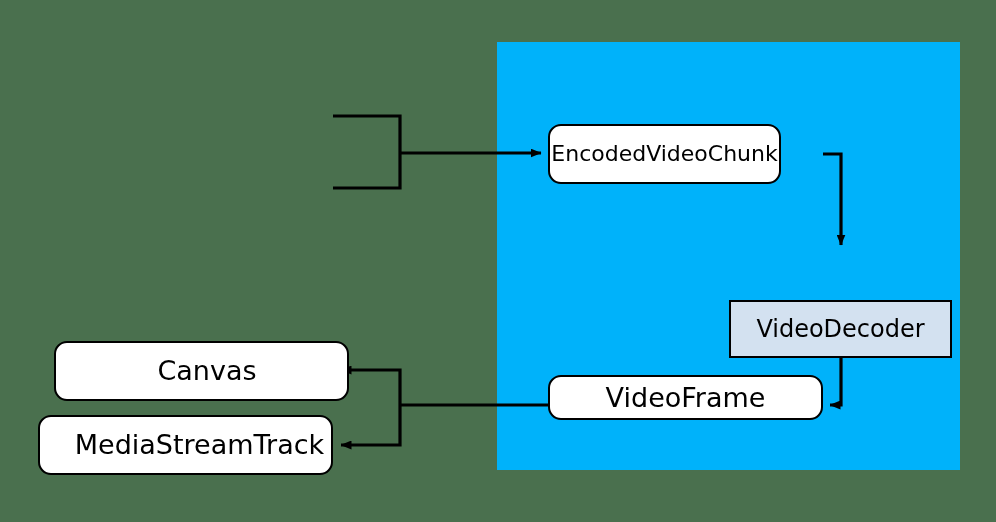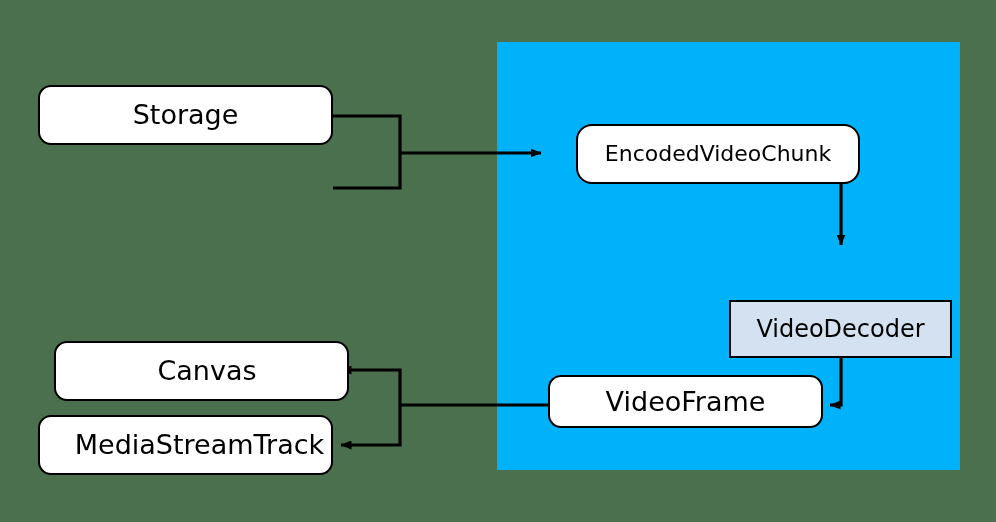--- a/index.html
+++ b/index.html
@@ -72,38 +72,35 @@
       <path d="M823,154 L841,154 L841,245" marker-end="url(#arrow)"></path>
 
       <path d="M841,310 L841,405 L830,405" marker-end="url(#arrow)"></path>
 
       <path d="M548,405 L400,405"></path>
       <path d="M400,405 L400,370 L341,370" marker-end="url(#arrow)"></path>
       <path d="M400,405 L400,445 L341,445" marker-end="url(#arrow)"></path>
     </g>
   </svg>
 
-  <div class="node node-rounded fs-lg" style="left:38px; top:85px; width:295px; height:60px;">
-    <span>Storage</span>
-  </div>
 
 
   <div class="node node-rounded fs-lg" style="left:54px; top:341px; width:295px; height:60px;padding-left:11px;">
     <span>Canvas</span>
   </div>
 
   <div class="node node-rounded fs-lg" style="left:38px; top:415px; width:295px; height:60px;padding-left:28px;">
     <span>MediaStreamTrack</span>
   </div>
 
-  <div class="node node-rounded fs-sm" style="left:576px; top:124px; width:284px; height:60px;border-radius:16px;">
+  <div class="node node-rounded fs-sm" style="left:548px; top:124px; width:233px; height:60px;">
     <span>EncodedVideoChunk</span>
   </div>
 
   <div class="node node-sharp fs-md" style="left:729px; top:252px; width:223px; height:58px;">
     <span>VideoDecoder</span>
   </div>
 
-  <div class="node node-rounded fs-lg" style="left:548px; top:375px; width:275px; height:53px;">
+  <div class="node node-rounded fs-lg" style="left:548px; top:375px; width:275px; height:45px;">
     <span>VideoFrame</span>
   </div>
 
 </div>
 
 </body></html>

